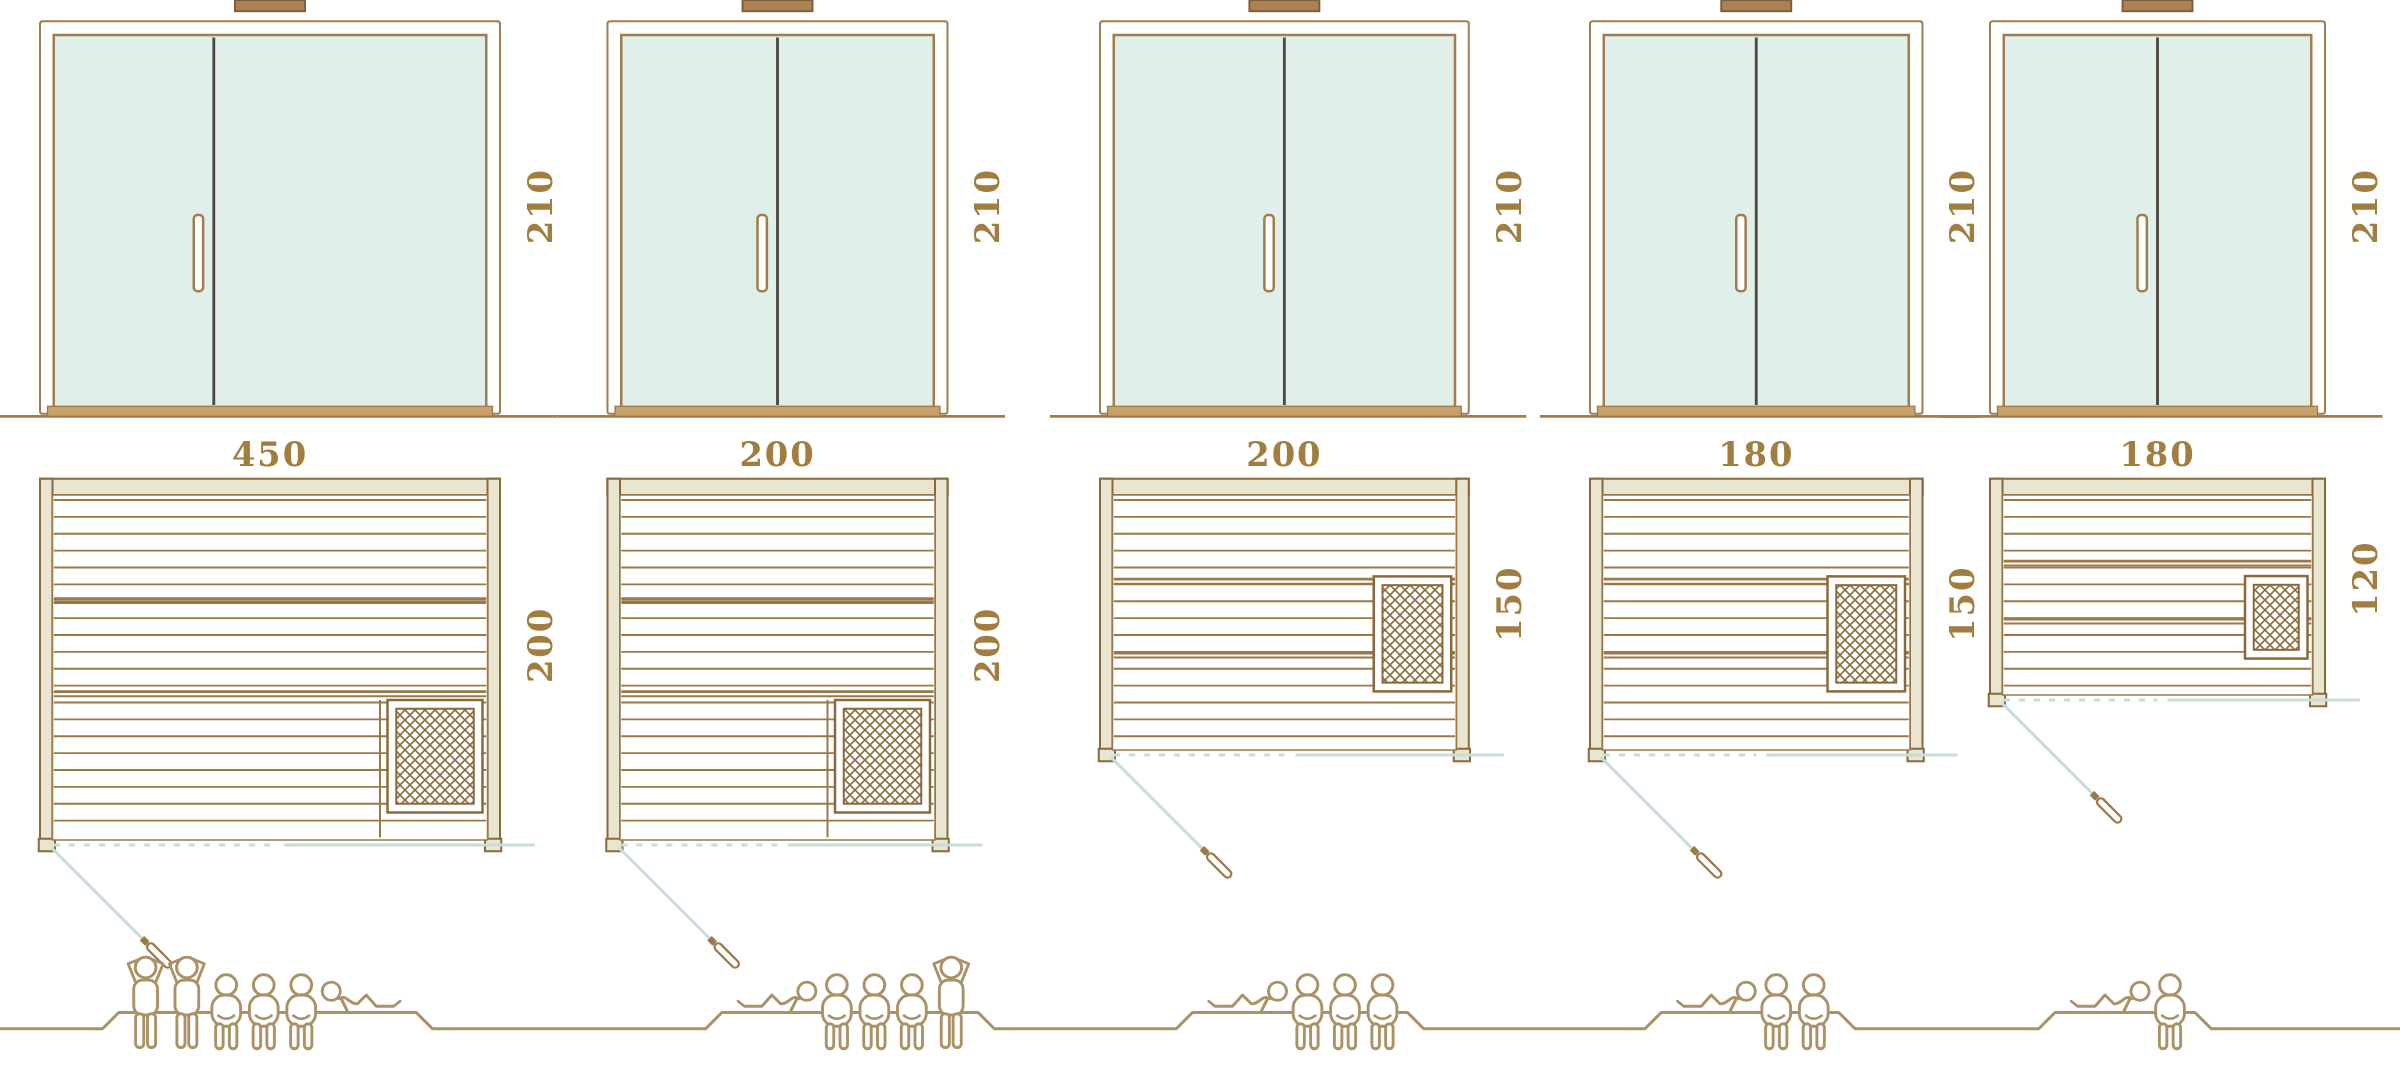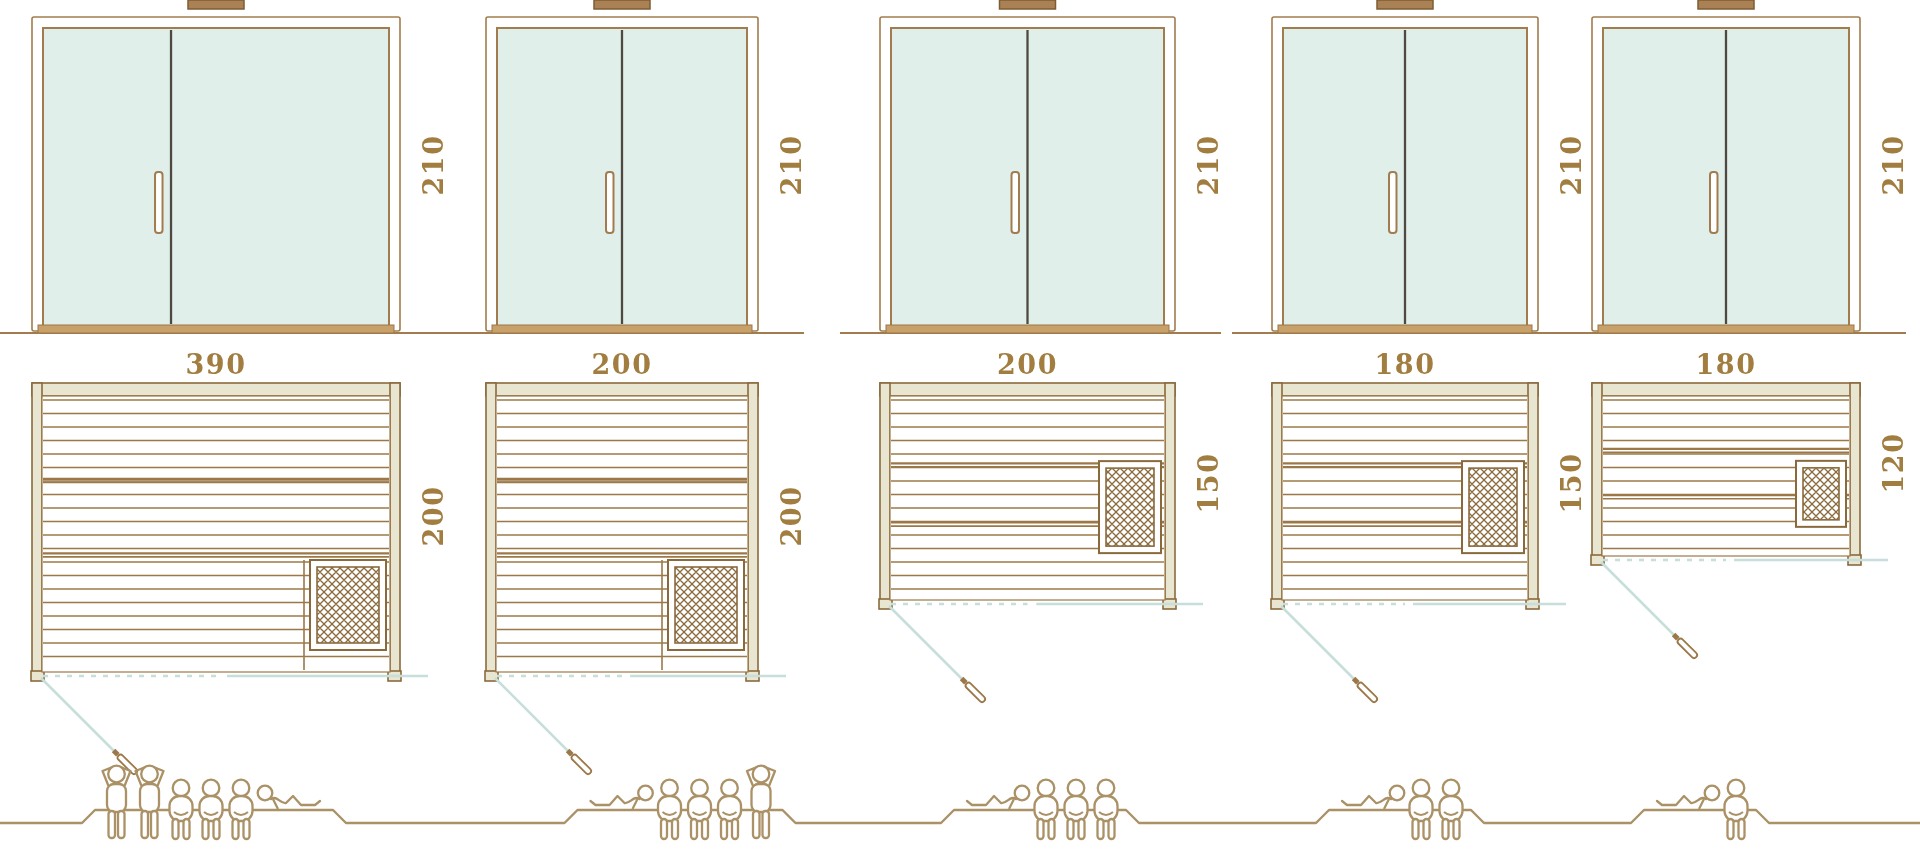--- a/index.html
+++ b/index.html
@@ -396,21 +396,21 @@
           <circle cx="27" cy="-17" r="7.3" fill="#ffffff" stroke="#ab9166" stroke-width="2.3"></circle>
         </g>
         <circle cx="1736" cy="788" r="8.3" fill="#ffffff" stroke="#ab9166" stroke-width="2.3"></circle>
         <rect x="1724.5" y="796" width="23" height="25" rx="10" fill="#ffffff" stroke="#ab9166" stroke-width="2.3"></rect>
         <path d="M1729 812 Q1736 818 1743 812" fill="none" stroke="#ab9166" stroke-width="2"></path>
         <rect x="1727.5" y="819" width="6" height="20" rx="3" fill="#ffffff" stroke="#ab9166" stroke-width="2.3"></rect>
         <rect x="1738.5" y="819" width="6" height="20" rx="3" fill="#ffffff" stroke="#ab9166" stroke-width="2.3"></rect>
       </g>
     </svg>
 
-  <span class="dim" id="lbl-w-0" style="left: 216px; top: 364px;">390</span>
+  <span class="dim" id="lbl-w-0" style="left: 216px; top: 364px;">450</span>
   <span class="dim" id="lbl-w-1" style="left: 622px; top: 364px;">200</span>
   <span class="dim" id="lbl-w-2" style="left: 1027.5px; top: 364px;">200</span>
   <span class="dim" id="lbl-w-3" style="left: 1405px; top: 364px;">180</span>
   <span class="dim" id="lbl-w-4" style="left: 1726px; top: 364px;">180</span>
 
   <span class="dim rot" id="lbl-h-0" style="left: 433px; top: 165px;">210</span>
   <span class="dim rot" id="lbl-h-1" style="left: 791px; top: 165px;">210</span>
   <span class="dim rot" id="lbl-h-2" style="left: 1208px; top: 165px;">210</span>
   <span class="dim rot" id="lbl-h-3" style="left: 1571px; top: 165px;">210</span>
   <span class="dim rot" id="lbl-h-4" style="left: 1893px; top: 165px;">210</span>

